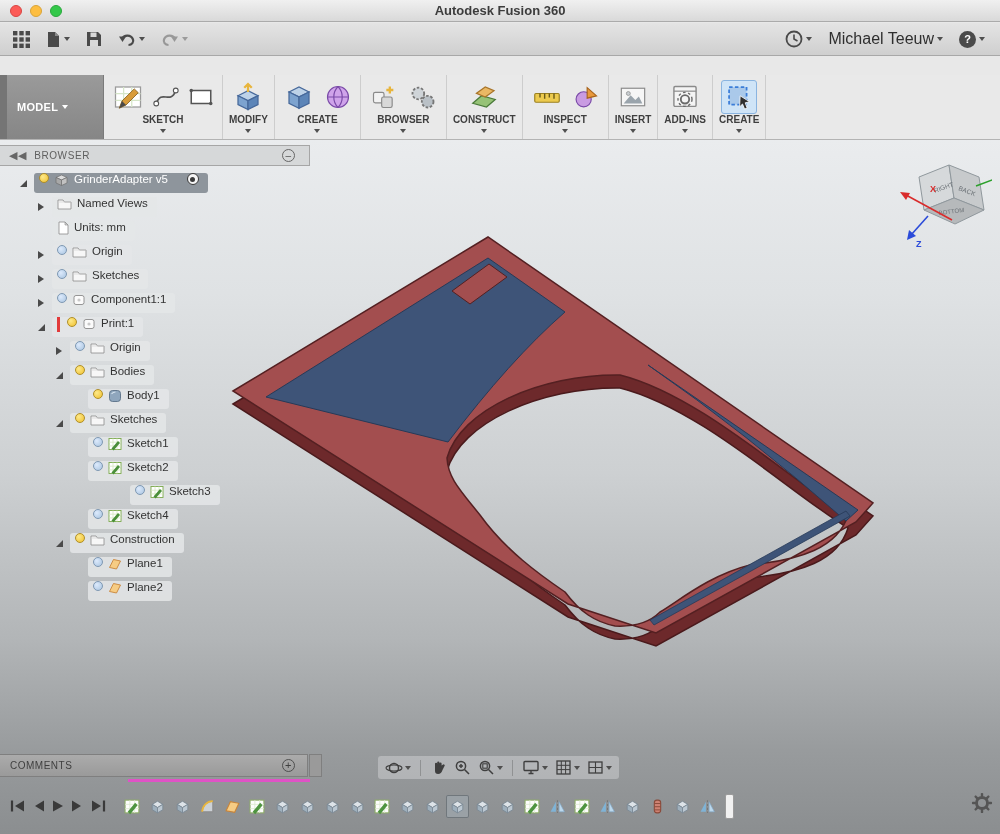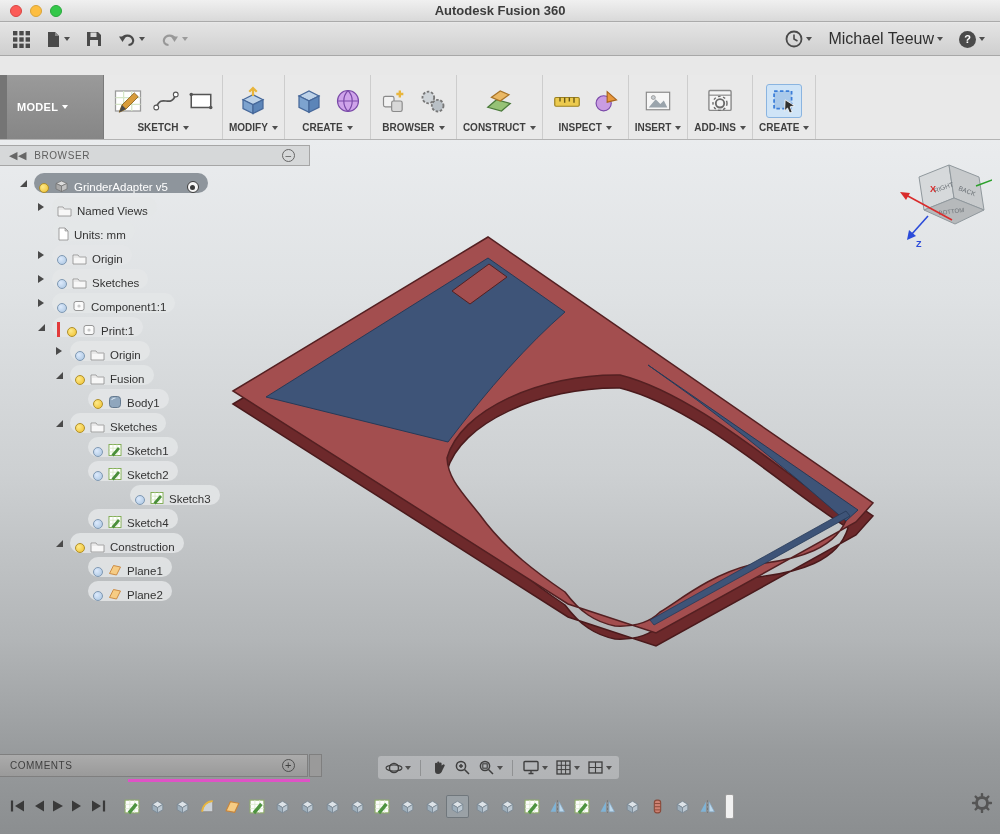--- a/index.html
+++ b/index.html
@@ -48,37 +48,37 @@
   
   .ribbon { position:absolute; left:0; top:75px; width:100%; height:65px; background:#e9e9e9; border-bottom:1px solid #b3b3b3; display:flex; }
   .model-block { width:104px; height:100%; background:linear-gradient(#9a9a9a,#868686); display:flex; align-items:center; border-right:1px solid #7a7a7a; }
   .model-edge { width:7px; height:100%; background:#757575; margin-right:10px; }
   .model-label { color:#fff; font-size:11px; font-weight:bold; letter-spacing:.3px; display:flex; align-items:center; gap:4px;justify-content:center; }
   .model-label .caret { border-top-color:#fff; }
   #ribbon-groups { display:flex; flex:1; }
   .rgroup { display:flex; flex-direction:column; align-items:center; justify-content:space-between;
     padding:5px 6px 6px 6px; border-right:1px solid #cdcdcd; }
   .rgroup .icons { display:flex; align-items:center; gap:5px; flex:1; }
-  .rlabel { font-size:10px; color:#3f3f3f; font-weight:bold; display:flex; align-items:center; gap:4px; white-space:nowrap; }
+  .rlabel { font-size:10px; color:#3f3f3f; font-weight:bold; display:flex; align-items:center; gap:4px; white-space:nowrap;flex-direction:column; }
   .iconbtn { display:flex; align-items:center; justify-content:center; padding:2px; border-radius:3px; }
   .rgroup.sel-group .iconbtn { background:#cfe4f7; border:1px solid #8ab4e0; }
 
   
   .browser { position:absolute; left:0; top:145px; width:310px; }
   .browser-header { height:21px; background:rgba(213,215,216,.95); border:1px solid #a6a6a6; border-left:none;
     display:flex; align-items:center; font-size:10px; color:#5f5f5f; letter-spacing:.6px; }
   .bh-collapse { margin:0 7px 0 9px; color:#666; font-size:11px; line-height:11px; }
   .bh-min { margin-left:auto; margin-right:14px; width:13px; height:13px; border:1px solid #666; border-radius:50%;
     color:#555; font-size:10px; line-height:11px; text-align:center; }
   .tree { margin-top:5px; font-size:11.5px; color:#333; }
   .trow { height:24px; display:flex; align-items:center; }
   .tri { display:inline-block; width:12px; margin-right:2px; }
   .tri.closed { width:0; height:0; border-top:4px solid transparent; border-bottom:4px solid transparent; border-left:6px solid #4a4a4a; margin-right:8px; }
   .tri.open { width:0; height:0; border-left:7px solid transparent; border-bottom:7px solid #4a4a4a; margin-right:7px; }
-  .pill { display:flex; align-items:flex-end; gap:5px; background:rgba(228,230,231,.85); border-radius:10px; height:20px; padding:0 9px 0 5px; }
+  .pill { display:flex; align-items:flex-start; gap:5px; background:rgba(228,230,231,.85); border-radius:3px; height:20px; padding:0 9px 0 5px; }
   .trow.selected .pill { background:#8e959c; color:#fff; }
   .bulb { width:10px; height:10px; border-radius:50%; flex:none; }
   .bulb.on { background:radial-gradient(circle at 35% 35%, #fde98a, #f0c02e); border:1px solid #b08f28; }
   .bulb.off { background:radial-gradient(circle at 35% 35%, #dceafc, #a9c4e0); border:1px solid #7e98b3; }
   .ticon { display:flex; align-items:center; }
   .amark { width:3px; height:15px; background:#e23b3b; margin-right:2px; }
   .radio { margin-left:14px; width:12px; height:12px; border:1.5px solid #3a3a3a; background:#f6f6f6; border-radius:50%; position:relative; flex:none; }
   .radio::after { content:""; position:absolute; left:2.5px; top:2.5px; width:5px; height:5px; border-radius:50%; background:#3a3a3a; }
 
   
@@ -507,21 +507,21 @@
         <div class="trow" style="padding-left: 56px;">
           <span class="tri open"></span>
           <span class="pill">
             <span class="bulb on"></span>
             <span class="ticon">
               <svg width="15" height="13" viewBox="0 0 15 13">
                 <path d="M1 3 h5 l1.5 2 H14 v7 H1 Z" fill="#f7f7f7" stroke="#8a8a8a" stroke-width=".8"></path>
                 <path d="M1 5 h13" stroke="#d0d0d0" stroke-width=".7"></path>
               </svg>
             </span>
-            <span>Fusion</span>
+            <span>Bodies</span>
           </span>
         </div>
         <div class="trow" style="padding-left: 74px;">
           <span class="tri none"></span>
           <span class="pill">
             <span class="bulb on"></span>
             <span class="ticon">
               <svg width="14" height="14" viewBox="0 0 14 14">
                 <rect x="1.5" y="1.5" width="11" height="11" rx="3" fill="#8fa6bd" stroke="#5a7187" stroke-width=".9"></rect>
                 <path d="M3.5 5 a5 5 0 0 1 4 -2" stroke="#d5e2ee" fill="none" stroke-width="1.1"></path>

